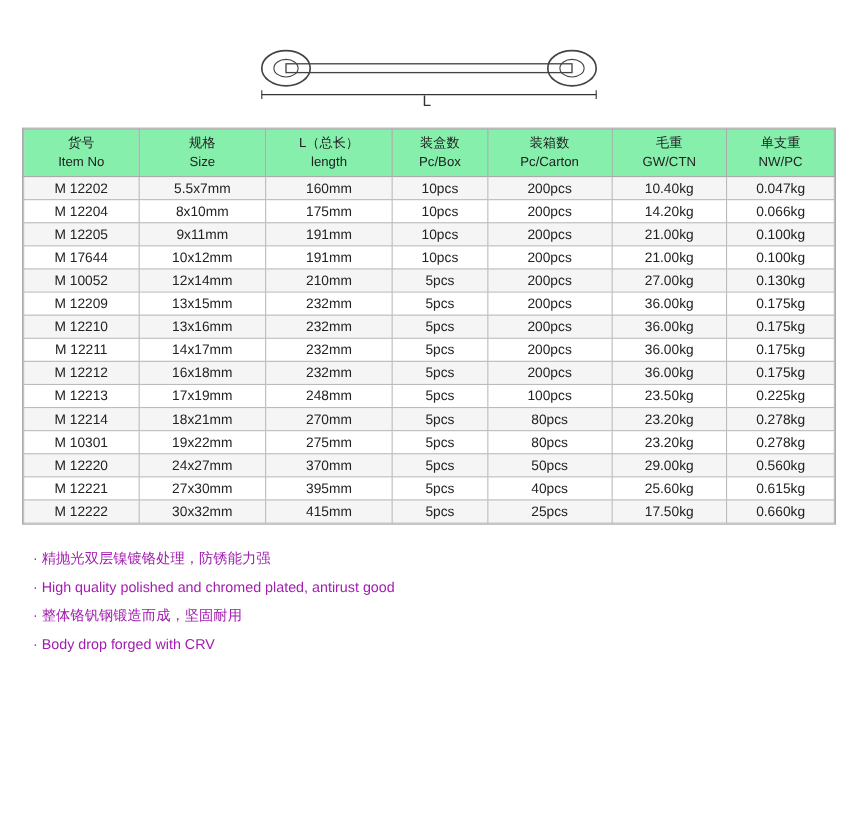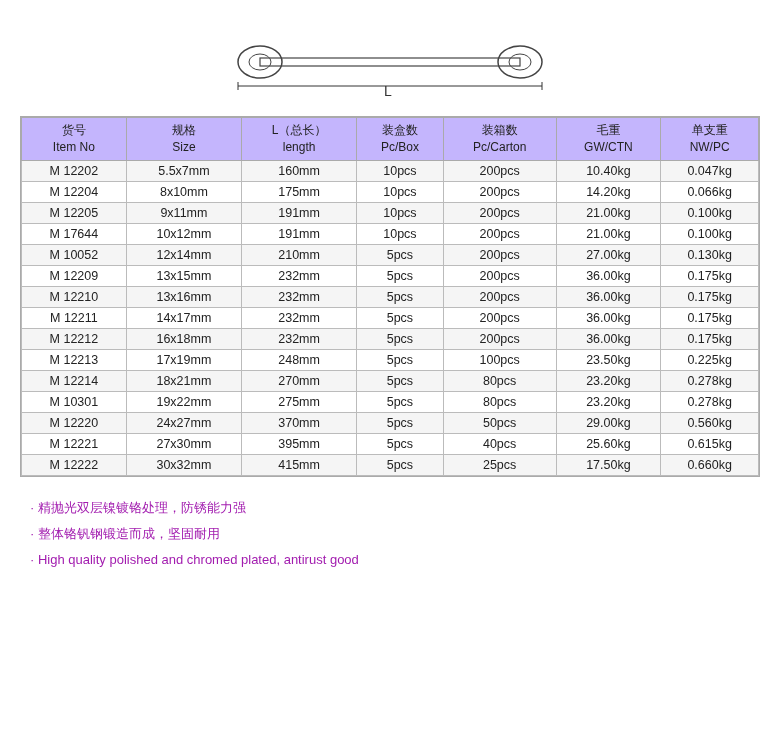--- a/index.html
+++ b/index.html
@@ -30,21 +30,21 @@
       margin-top: 8px;
       border: 1px solid #aaa;
     }
 
     table {
       width: 100%;
       border-collapse: collapse;
     }
 
     thead tr {
-      background: #c4b5fd;
+      background: #86efac;
     }
 
     thead th {
       border: 1px solid #aaa;
       padding: 4px 6px;
       text-align: center;
       font-size: 12px;
       font-weight: normal;
       line-height: 1.4;
     }
@@ -251,15 +251,16 @@
           <td>25pcs</td>
           <td>17.50kg</td>
           <td>0.660kg</td>
         </tr>
       </tbody>
   </table>
 </div>
 
 <div class="features" id="features-container">
     <p>· 精抛光双层镍镀铬处理，防锈能力强</p>
+    <p>· High quality polished and chromed plated, antirust good</p>
     <p>· 整体铬钒钢锻造而成，坚固耐用</p>
-    <p>· High quality polished and chromed plated, antirust good</p>
+    <p>· Body drop forged with CRV</p>
   </div>
 
 </body></html>

